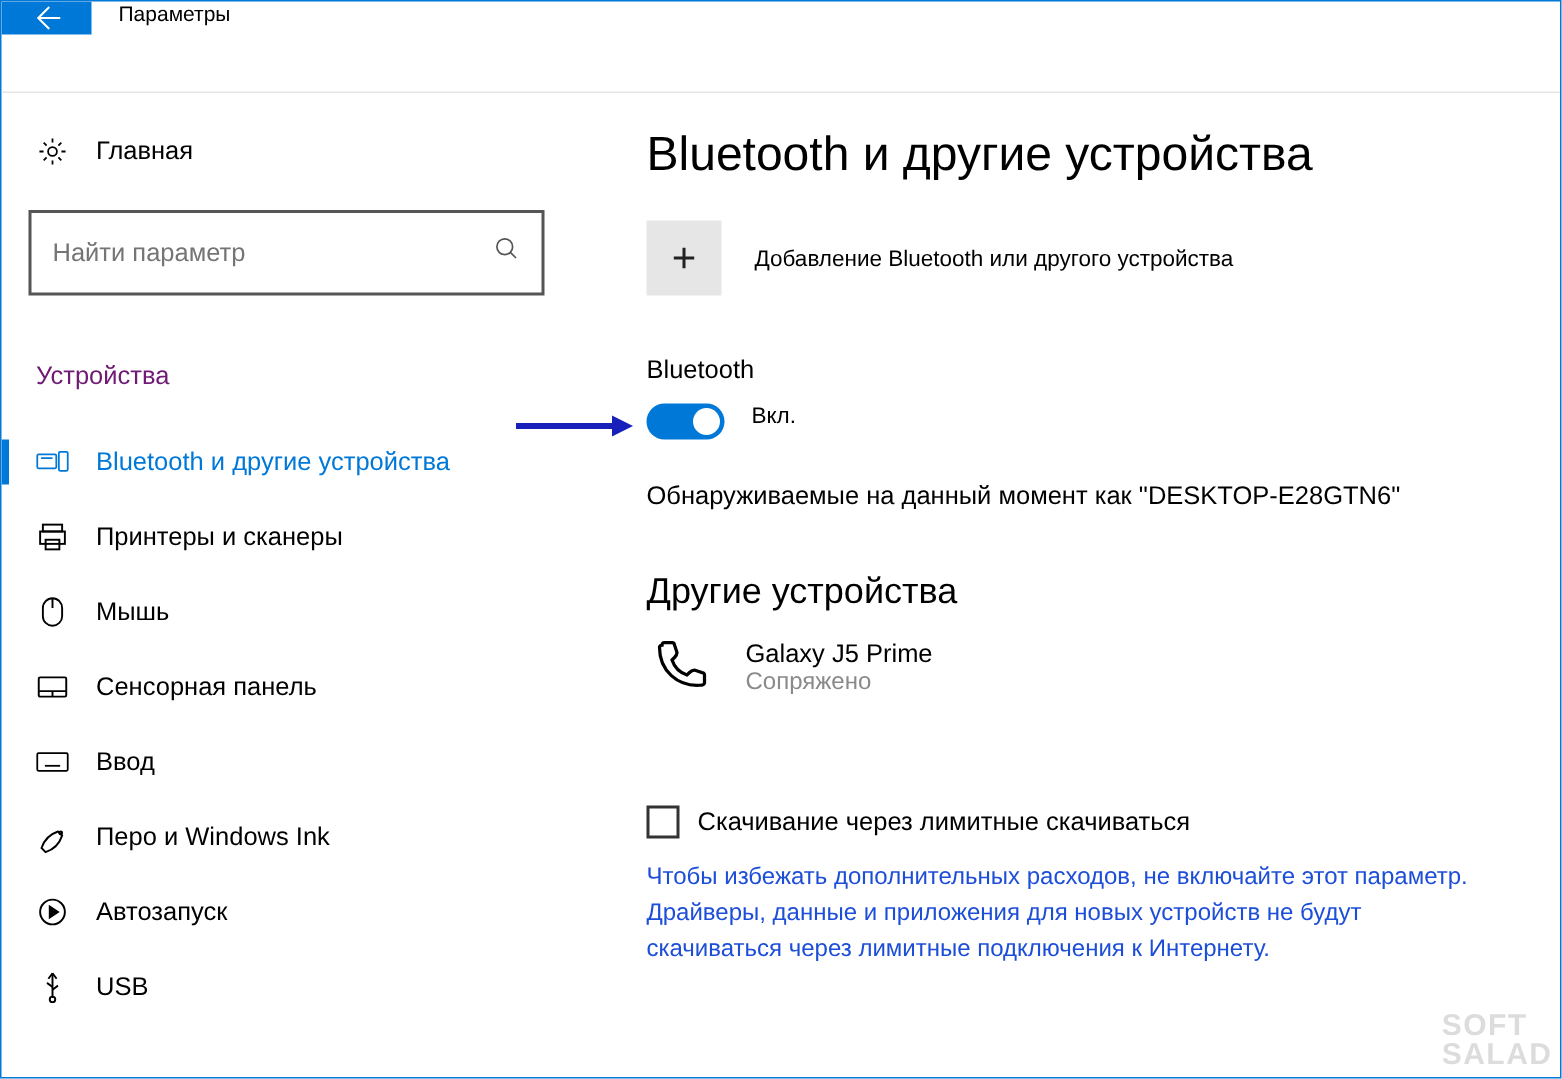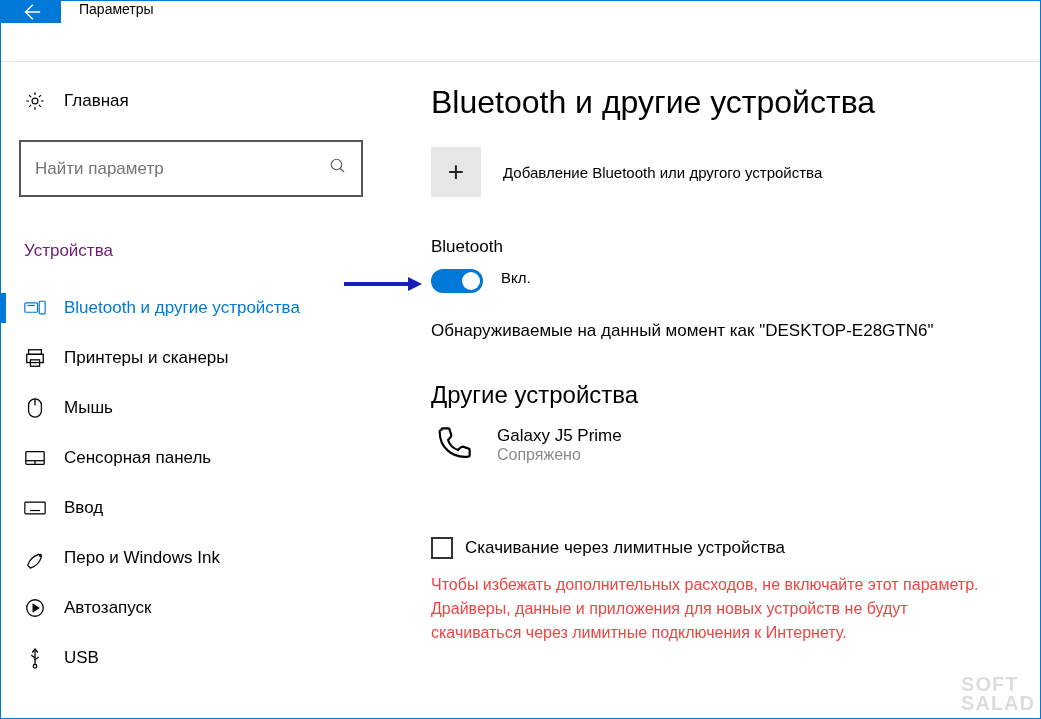--- a/index.html
+++ b/index.html
@@ -202,21 +202,21 @@
     font-size: 17px;
     margin-bottom: 14px;
   }
   .checkbox {
     width: 22px;
     height: 22px;
     border: 2px solid #333;
     cursor: pointer;
   }
   .info-text {
-    color: #ef4444;
+    color: #1d4ed8;
     font-size: 16px;
     line-height: 1.5;
     max-width: 560px;
   }
   
   .arrow {
     position: absolute;
     top: 275px;
     left: 342px;
     width: 80px;
@@ -399,21 +399,21 @@
           </svg>
       </div>
       <div>
         <div class="device-name">Galaxy J5 Prime</div>
         <div class="device-status">Сопряжено</div>
       </div>
     </div>
 
     <div class="checkbox-row">
       <div class="checkbox"></div>
-      <span>Скачивание через лимитные устройства</span>
+      <span>Скачивание через лимитные скачиваться</span>
     </div>
 
     <div class="info-text">Чтобы избежать дополнительных расходов, не включайте этот параметр. Драйверы, данные и приложения для новых устройств не будут скачиваться через лимитные подключения к Интернету.</div>
   </div>
 </div>
 
 <div class="watermark">
   <div>SOFT</div>
   <div>SALAD</div>
 </div>

